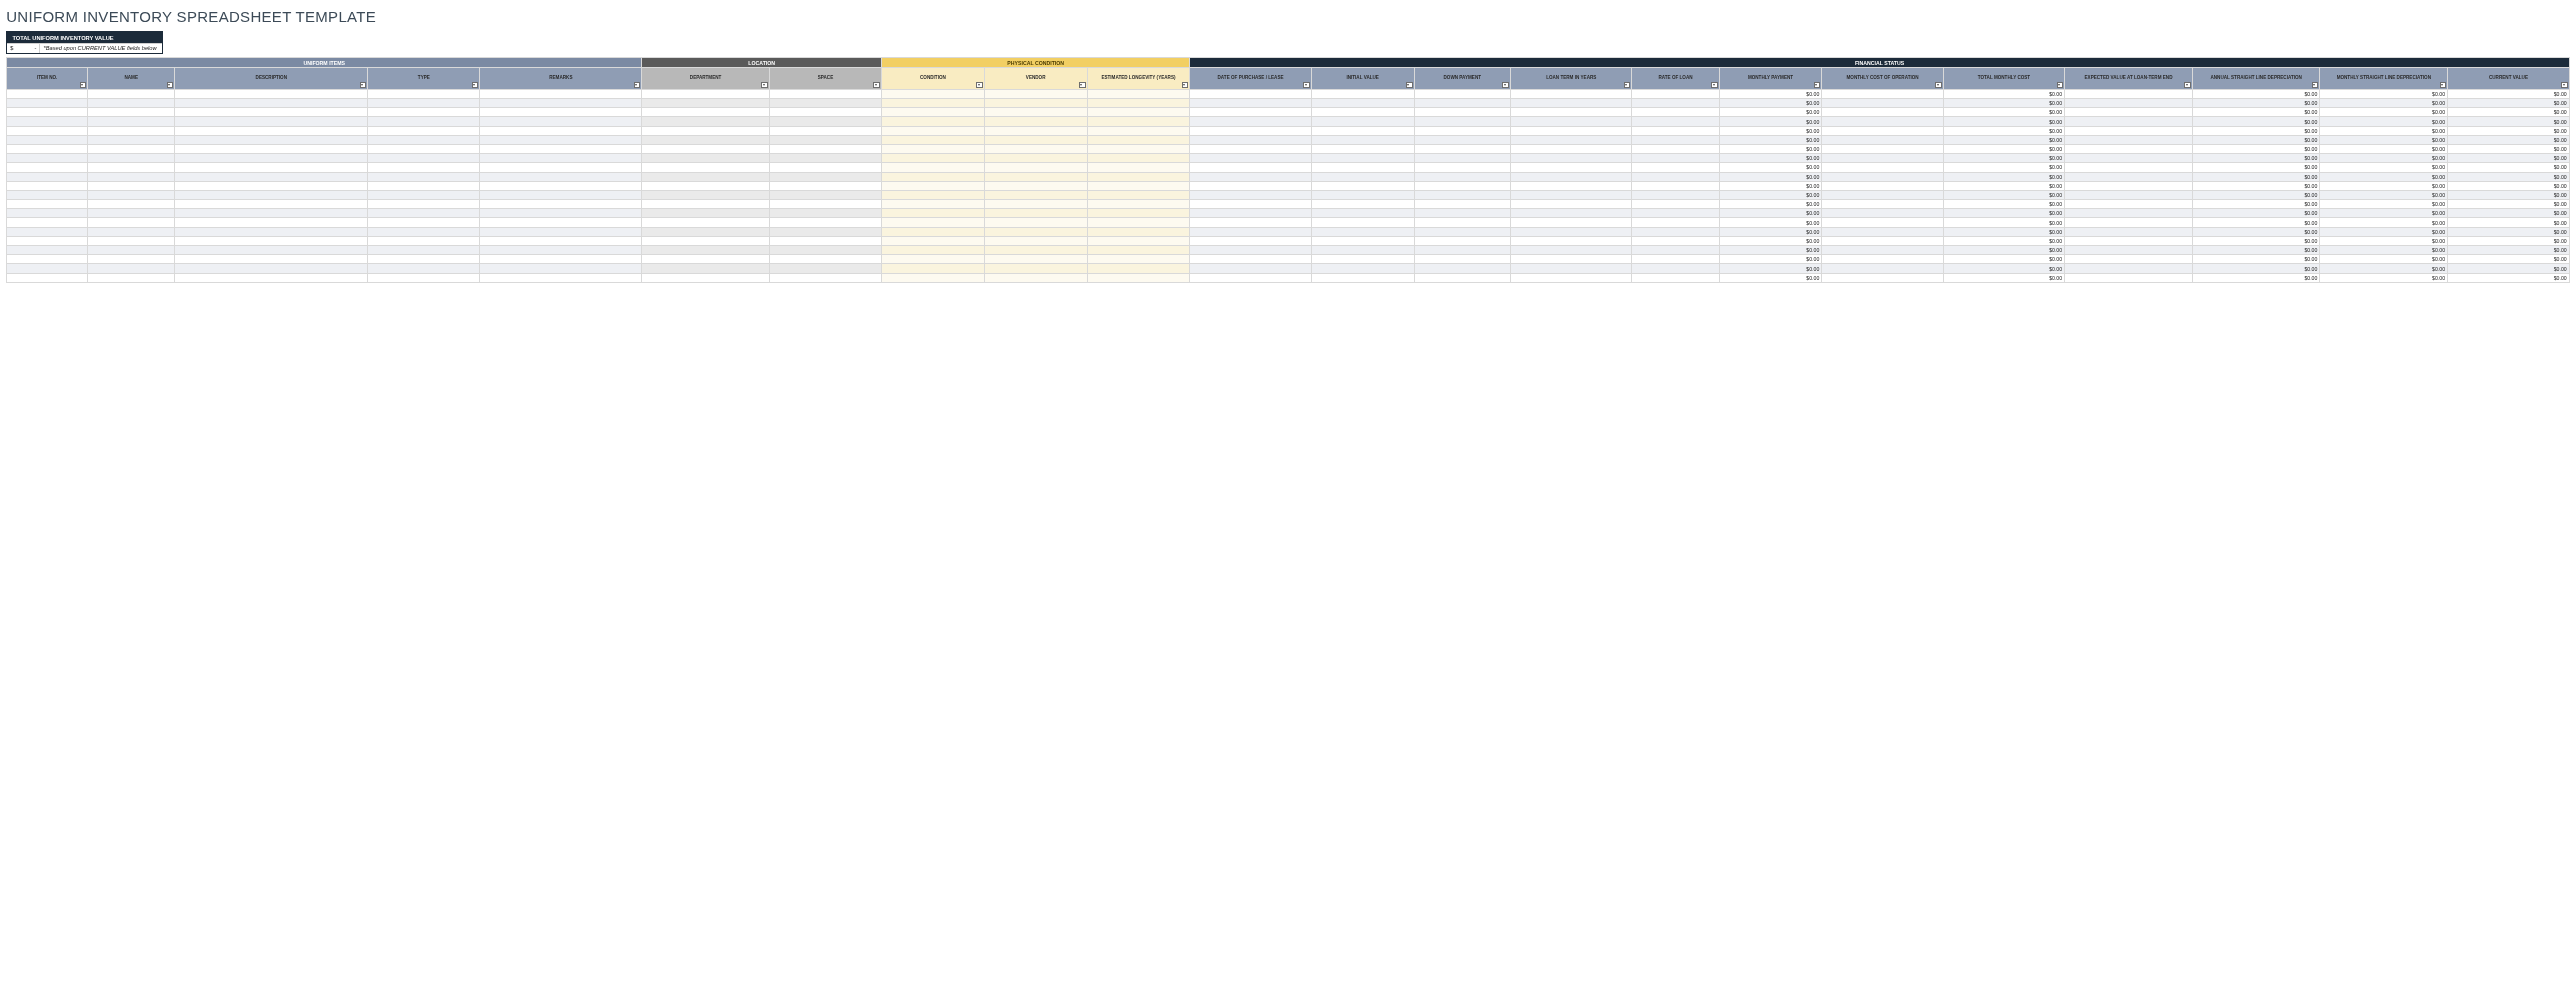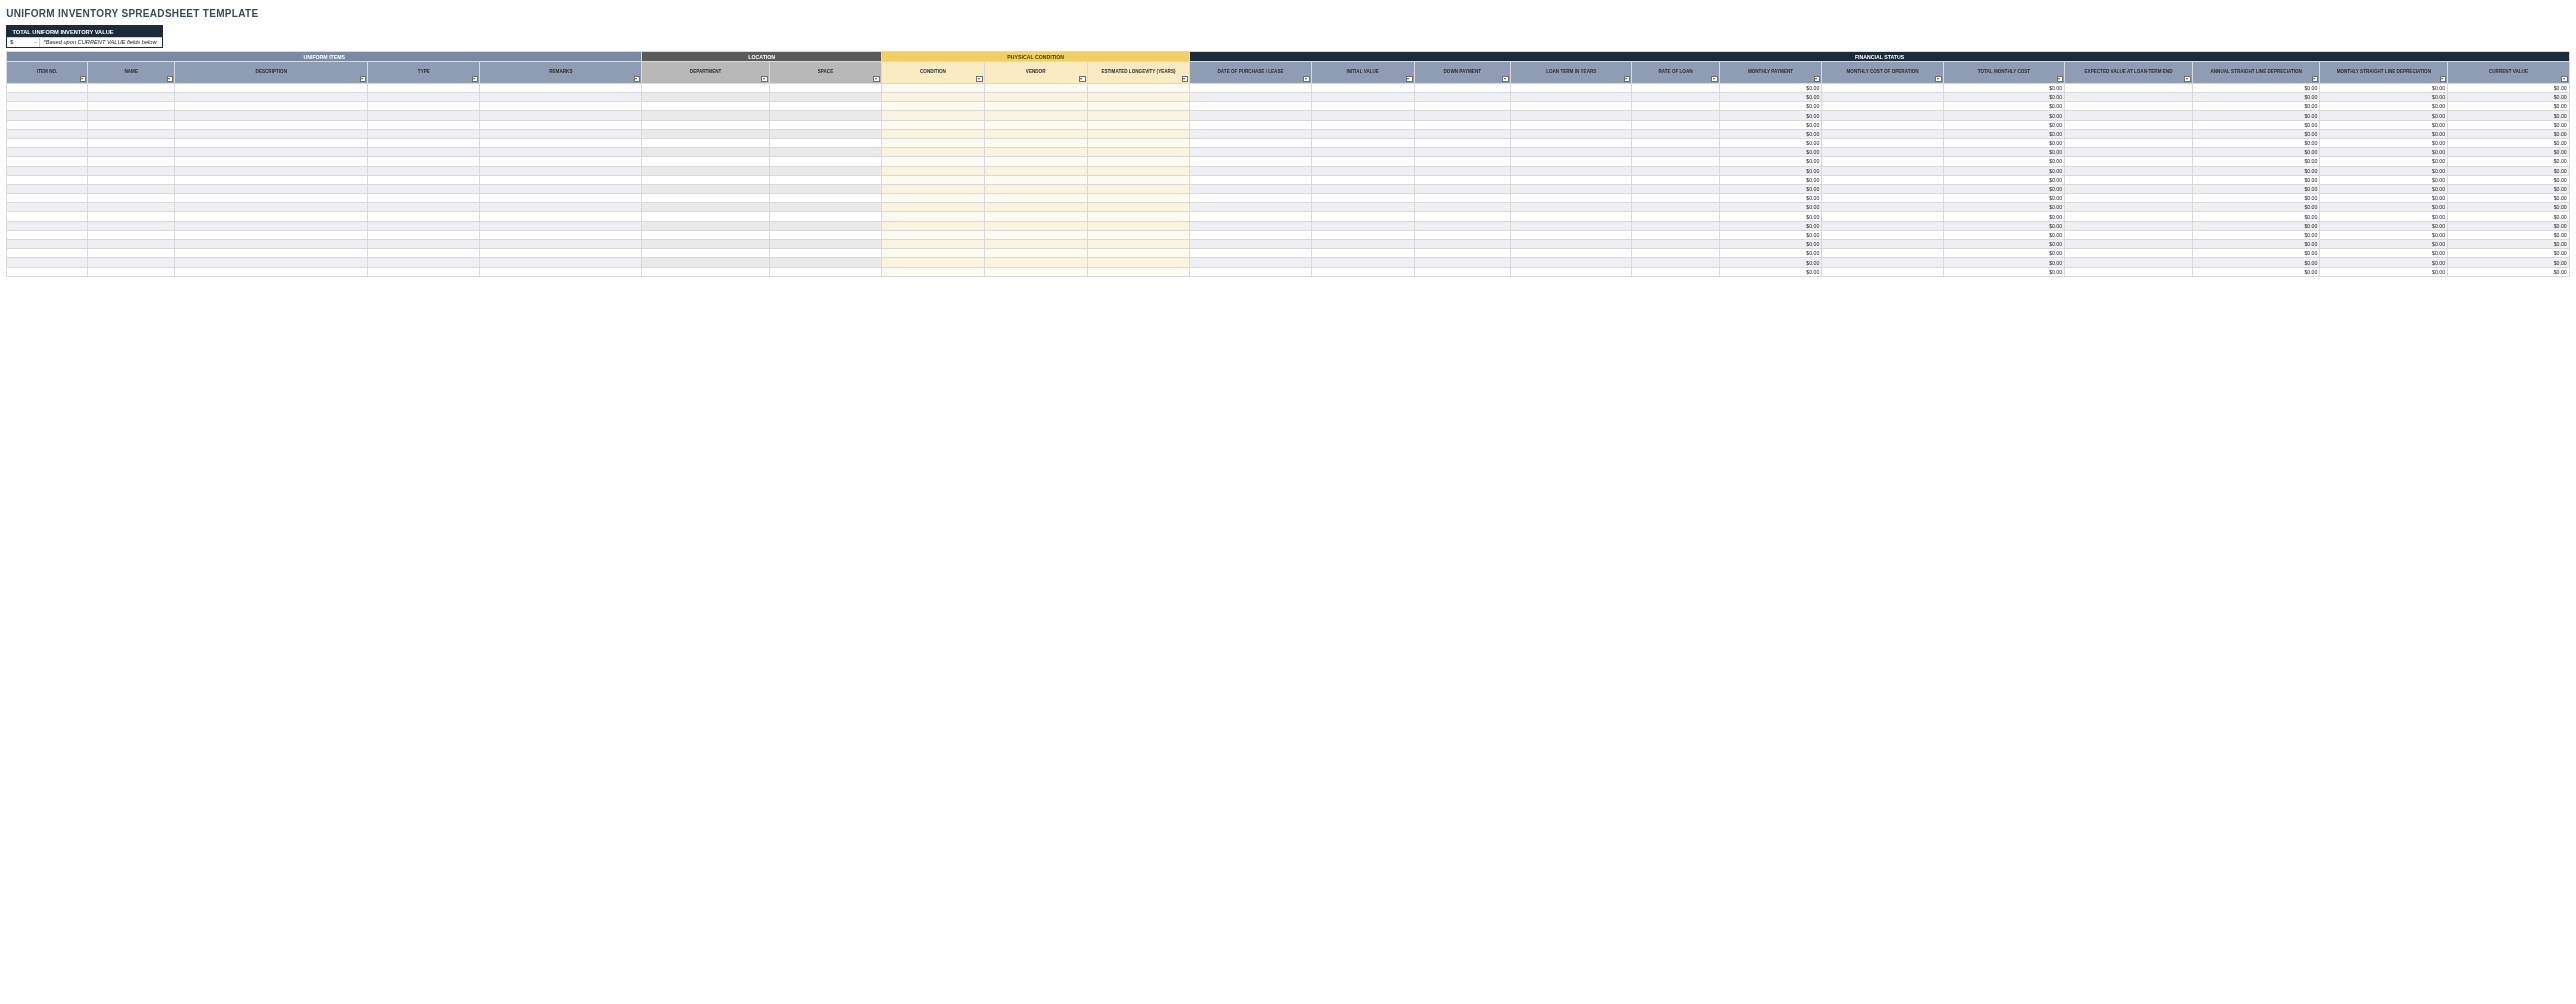--- a/index.html
+++ b/index.html
@@ -1,17 +1,17 @@
 <!DOCTYPE html>
 <html><head>
 <meta charset="utf-8">
 <style>
   html,body{margin:0;padding:0;background:#fff;font-family:Arial,Helvetica,sans-serif;font-size:5.7px;color:#222;}
   .page{padding:5.2px 6.2px;}
-  .title{font-size:10px;font-weight:700;color:#3c4a57;letter-spacing:0.3px;margin:3.1px 0 6.2px 0;}
+  .title{font-size:15px;font-weight:400;color:#3c4a57;letter-spacing:0.3px;margin:3.1px 0 6.2px 0;}
   .summary-box{display:inline-block;border:0.5px solid #1c2b3a;}
   .summary-head{background:#1c2b3a;color:#fff;font-weight:700;font-size:5.7px;padding:2.1px 5.2px;}
   .summary-row{display:flex;align-items:center;}
   .summary-cell{border-top:0.5px solid #d0d0d0;height:9.3px;line-height:9.3px;padding:0 3.1px;font-size:5.7px;}
   .summary-val{width:26px;border-right:0.5px solid #d0d0d0;display:flex;justify-content:space-between;}
   .summary-note{font-style:italic;white-space:nowrap;padding-right:5.2px;}
   table{border-collapse:collapse;width:100%;table-layout:fixed;margin-top:3.1px;}
   th,td{border:0.5px solid #d9d9d9;padding:0;height:8.2px;font-size:5.2px;}
   .grp th{height:9.3px;color:#fff;font-weight:700;text-align:center;}
   .grp-items{background:#7b8aa3;}

